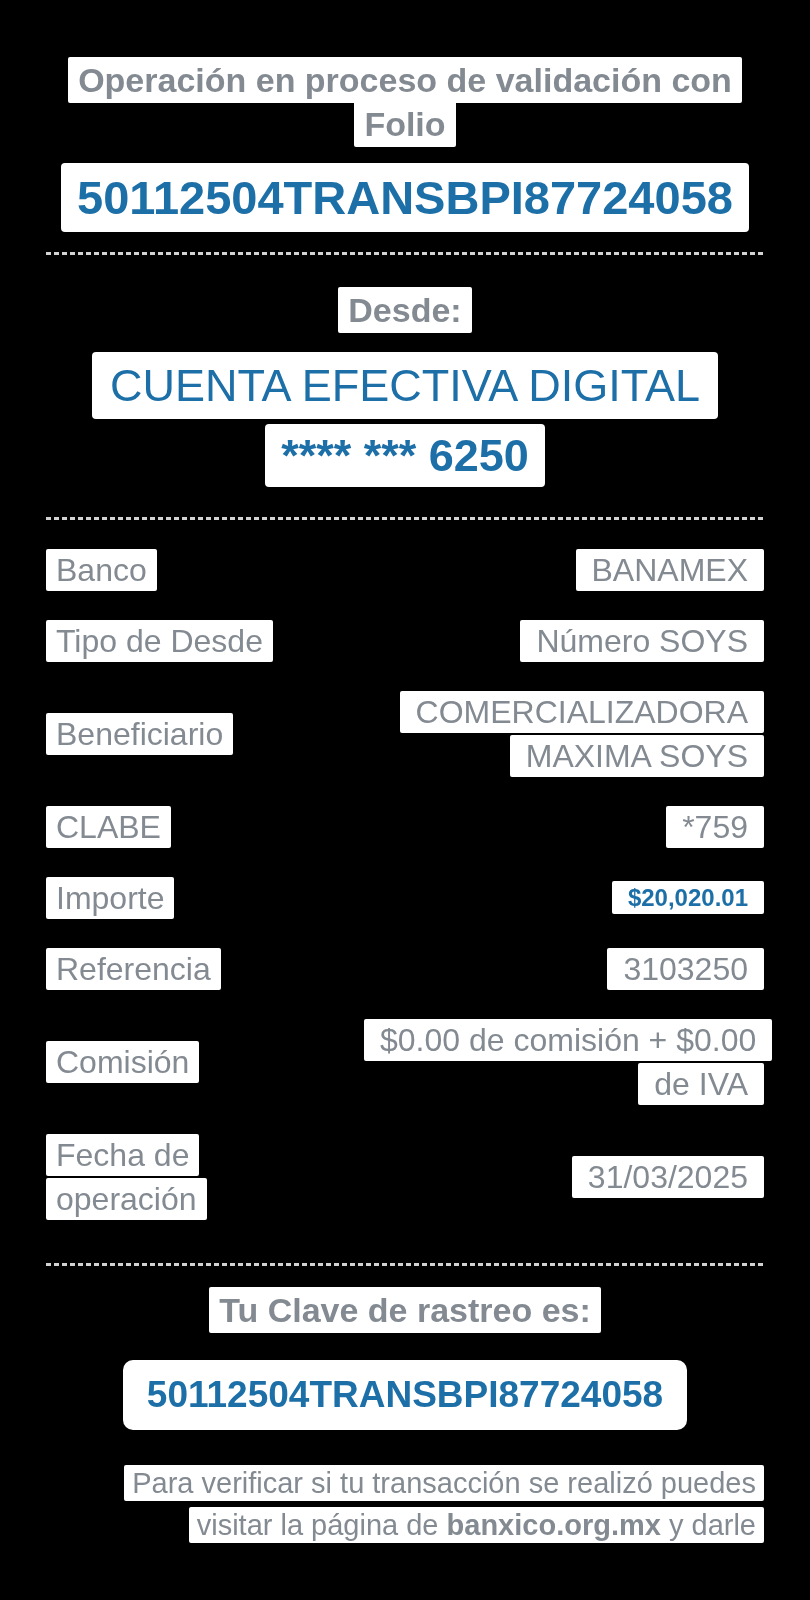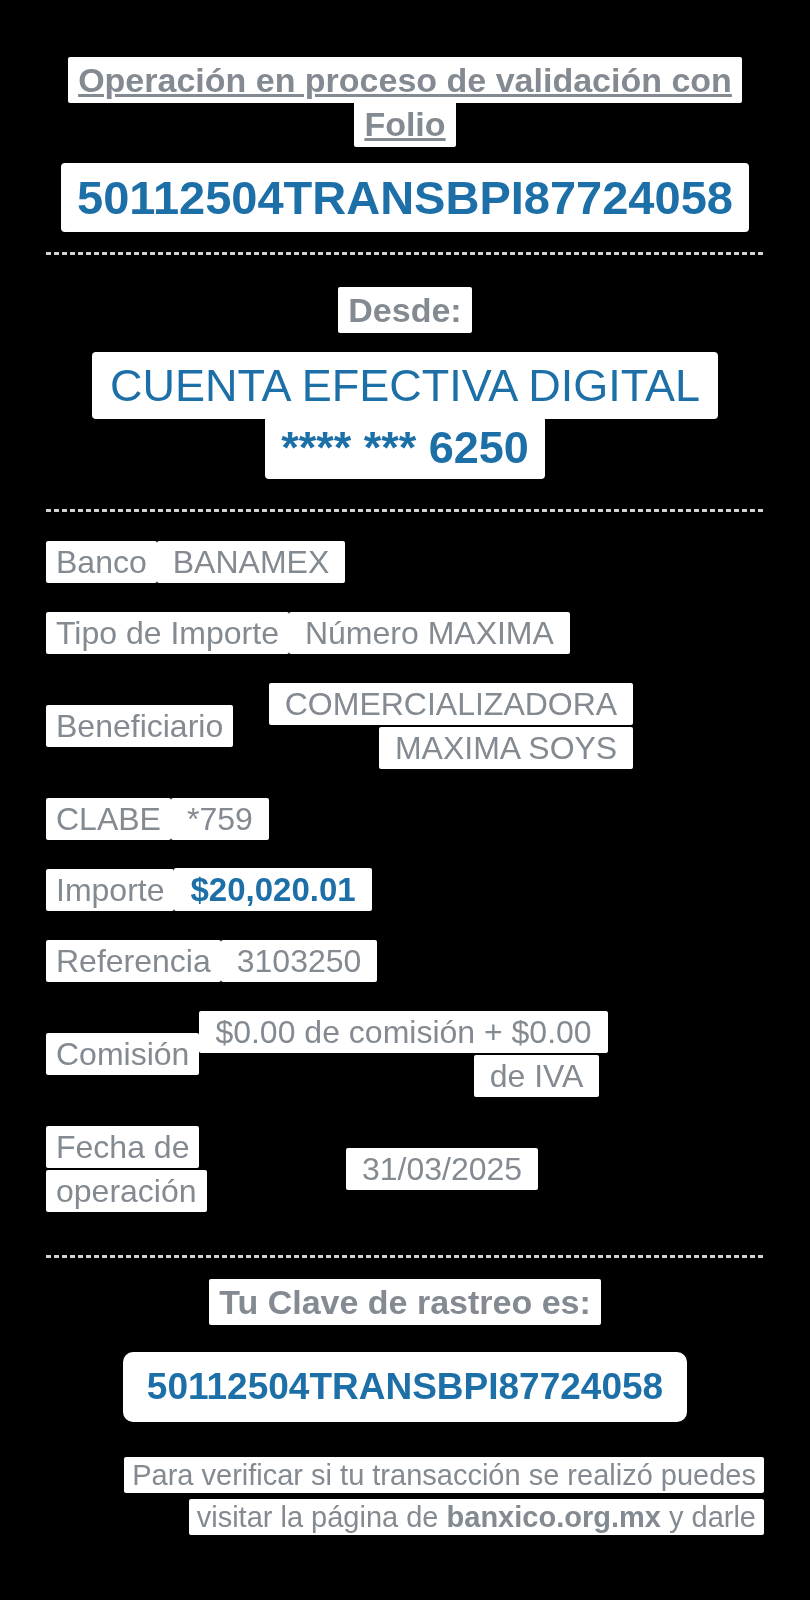--- a/index.html
+++ b/index.html
@@ -32,21 +32,20 @@
     -webkit-box-decoration-break: clone;
     box-decoration-break: clone;
     border-radius: 2px;
   }
 
   .status-title {
     font-size: 34px;
     font-weight: 700;
     line-height: 44px;
     color: var(--text-gray);
-    text-decoration: underline;
   }
   .folio-line {
     margin-top: 22px;
     font-size: 47px;
     font-weight: 700;
     line-height: 60px;
     color: var(--accent-blue);
   }
   .folio-line .strip { padding: 8px 16px; border-radius: 4px; }
 
@@ -68,49 +67,50 @@
   }
   .account-name {
     margin-top: 24px;
     font-size: 45px;
     font-weight: 400;
     line-height: 58px;
     color: var(--accent-blue);
   }
   .account-name .strip { padding: 8px 18px; border-radius: 4px; }
   .account-mask {
-    margin-top: 6px;
+    margin-top: 14px;
     font-size: 45px;
     font-weight: 700;
     line-height: 54px;
     color: var(--accent-blue);
   }
   .account-mask .strip { padding: 6px 16px; border-radius: 4px; }
 
   .details { margin-top: 28px; }
   .row {
     display: flex;
+    justify-content: space-between;
     align-items: center;
     margin-bottom: 27px;
     font-size: 32px;
     line-height: 44px;
     color: var(--text-gray);
   }
   .row .label { flex: 0 0 auto; max-width: 300px; }
   .row .value {
     flex: 0 1 auto;
     max-width: 400px;
     text-align: right;
   }
   .row .value .strip { padding: 3px 16px; }
   .row .label .strip { padding: 3px 10px; }
   .value.accent {
     color: var(--accent-blue);
     font-weight: 700;
-    font-size: 33px;
+    font-size: 24px;
   }
 
   .tracking-title {
     margin-top: 22px;
     font-size: 34px;
     font-weight: 700;
     line-height: 44px;
     color: var(--text-gray);
   }
   .tracking-key {
@@ -166,22 +166,22 @@
   <div class="divider d2"></div>
 
   <div class="details">
 
     <div class="row">
       <span class="label"><span class="strip">Banco</span></span>
       <span class="value"><span class="strip">BANAMEX</span></span>
     </div>
 
     <div class="row">
-      <span class="label"><span class="strip">Tipo de Importe</span></span>
-      <span class="value"><span class="strip">Número MAXIMA</span></span>
+      <span class="label"><span class="strip">Tipo de Desde</span></span>
+      <span class="value"><span class="strip">Número SOYS</span></span>
     </div>
 
     <div class="row">
       <span class="label"><span class="strip">Beneficiario</span></span>
       <span class="value"><span class="strip">COMERCIALIZADORA MAXIMA SOYS</span></span>
     </div>
 
     <div class="row">
       <span class="label"><span class="strip">CLABE</span></span>
       <span class="value"><span class="strip">*759</span></span>

